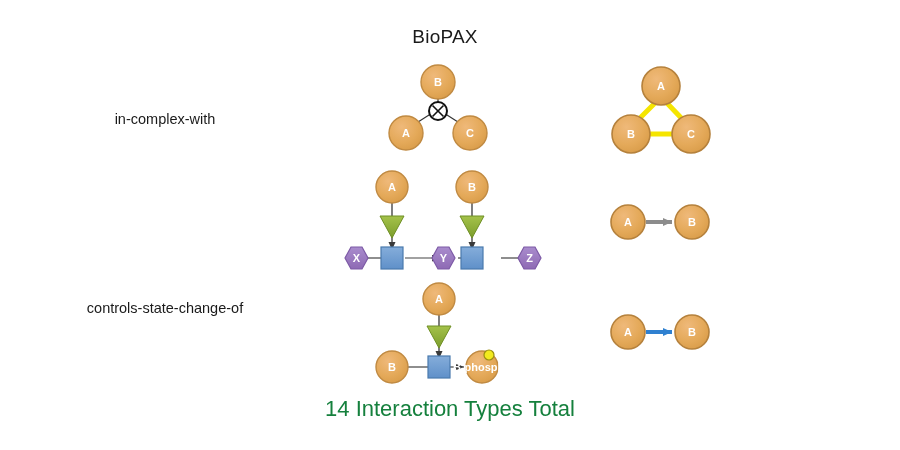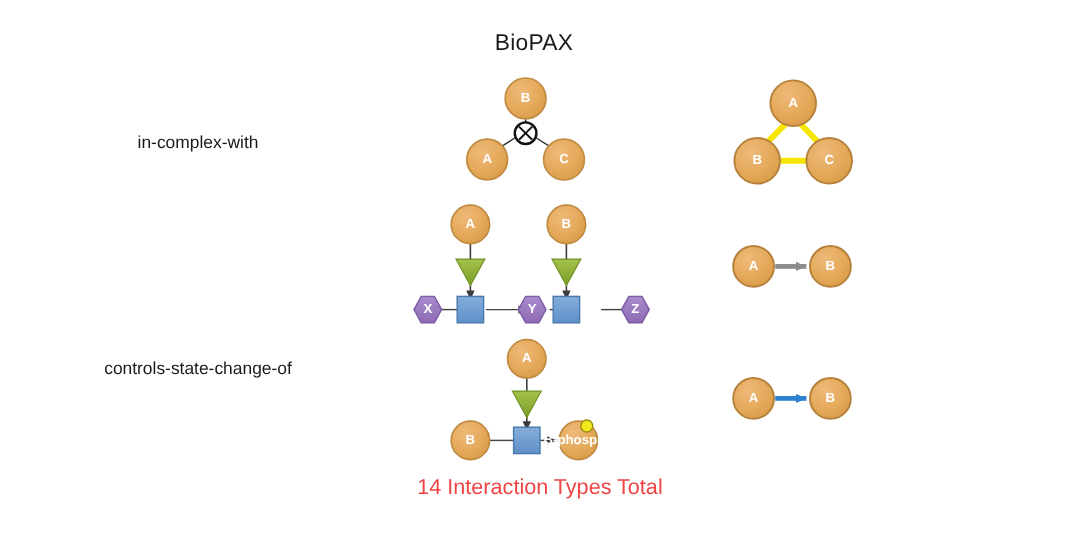--- a/index.html
+++ b/index.html
@@ -44,22 +44,22 @@
   #lbl-row-0 { top: 111px; }
   #lbl-row-1 { top: 210px; }
   #lbl-row-2 { top: 300px; }
 
   #caption {
     position: absolute;
     left: 250px;
     top: 396px;
     width: 400px;
     text-align: center;
-    font-size: 18px;
-    color: #ef4444;
+    font-size: 22px;
+    color: #15803d;
     white-space: nowrap;
   }
 
   svg#diagram {
     position: absolute;
     left: 0; top: 0;
     width: 900px;
     height: 450px;
     overflow: visible;
   }

